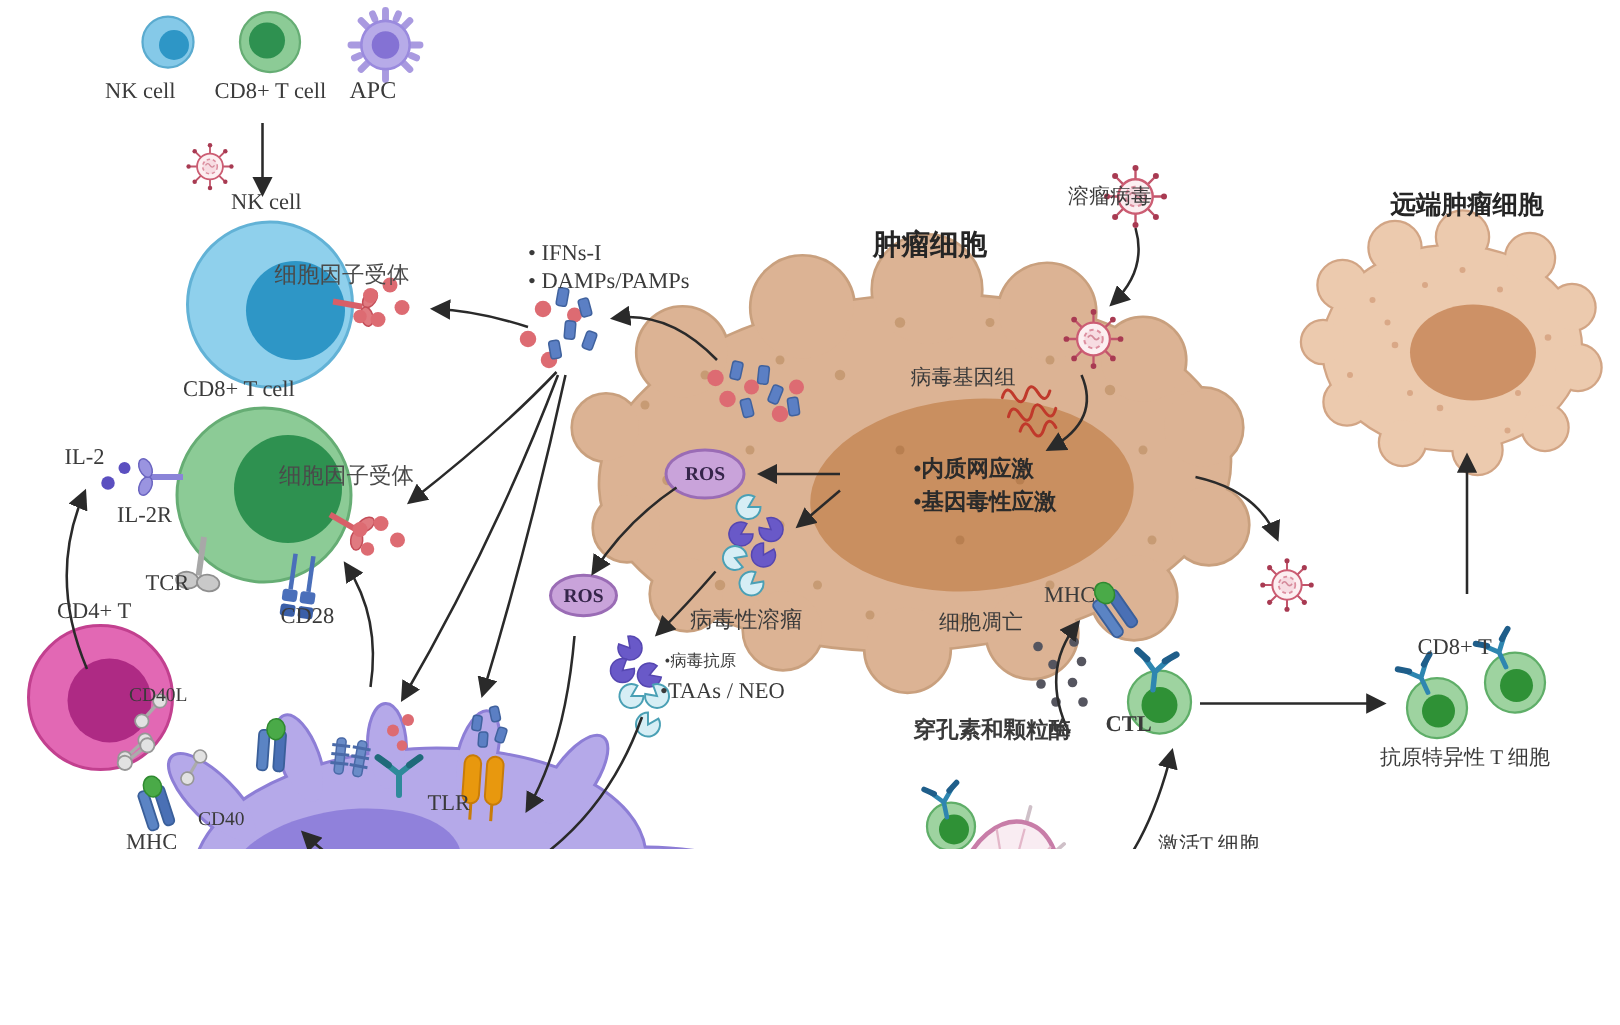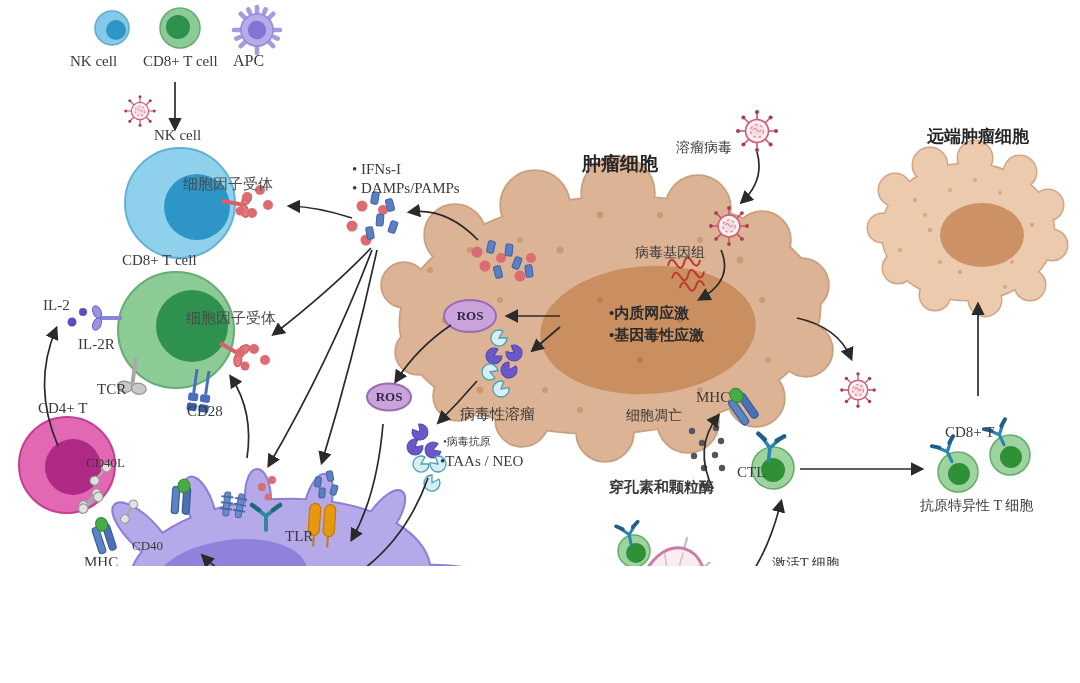--- a/index.html
+++ b/index.html
@@ -486,34 +486,34 @@
 <div class="lbl en sm" style="left:86px;top:456px;">CD40L</div>
 <div class="lbl en sm" style="left:132px;top:539px;">CD40</div>
 <div class="lbl en" style="left:84px;top:554px;">MHC</div>
 <div class="lbl en" style="left:285px;top:528px;">TLR</div>
 <div class="lbl en" style="left:217px;top:660px;font-size:16px;">APC</div>
 
 <div class="lbl en" style="left:352px;top:161px;">• IFNs-I</div>
 <div class="lbl en" style="left:352px;top:180px;">• DAMPs/PAMPs</div>
 
 <div class="lbl b big" style="left:582px;top:153px;">肿瘤细胞</div>
-<div class="lbl" style="left:676px;top:124px;margin-top:16px;">溶瘤病毒</div>
-<div class="lbl" style="left:607px;top:245px;margin-left:28px;">病毒基因组</div>
+<div class="lbl" style="left:712px;top:124px;">溶瘤病毒</div>
+<div class="lbl" style="left:607px;top:245px;">病毒基因组</div>
 <div class="lbl stress" style="left:566px;top:305px;">•内质网应激</div>
 <div class="lbl stress" style="left:566px;top:327px;">•基因毒性应激</div>
 <div class="lbl ros" style="left:450px;top:309px;width:40px;">ROS</div>
 <div class="lbl ros" style="left:370px;top:390px;width:38px;">ROS</div>
 <div class="lbl" style="left:460px;top:406px;font-size:15px;">病毒性溶瘤</div>
 <div class="lbl" style="left:443px;top:435px;font-size:11px;">•病毒抗原</div>
 <div class="lbl" style="left:440px;top:453px;font-size:15px;">•TAAs / NEO</div>
 
 <div class="lbl" style="left:626px;top:408px;">细胞凋亡</div>
 <div class="lbl en" style="left:696px;top:389px;">MHC</div>
 <div class="lbl" style="left:609px;top:479px;font-size:15px;font-weight:600;">穿孔素和颗粒酶</div>
-<div class="lbl en" style="left:737px;top:464px;">CTL</div>
+<div class="lbl en" style="left:737px;top:475px;font-weight:bold;">CTL</div>
 <div class="lbl" style="left:772px;top:556px;">激活T 细胞</div>
 <div class="lbl" style="left:638px;top:657px;font-size:15px;">淋巴细胞</div>
 
 <div class="lbl b med" style="left:927px;top:127px;">远端肿瘤细胞</div>
 <div class="lbl en" style="left:945px;top:424px;">CD8+ T</div>
 <div class="lbl" style="left:920px;top:498px;">抗原特异性 T 细胞</div>
 
 </div>
 
 </body></html>

